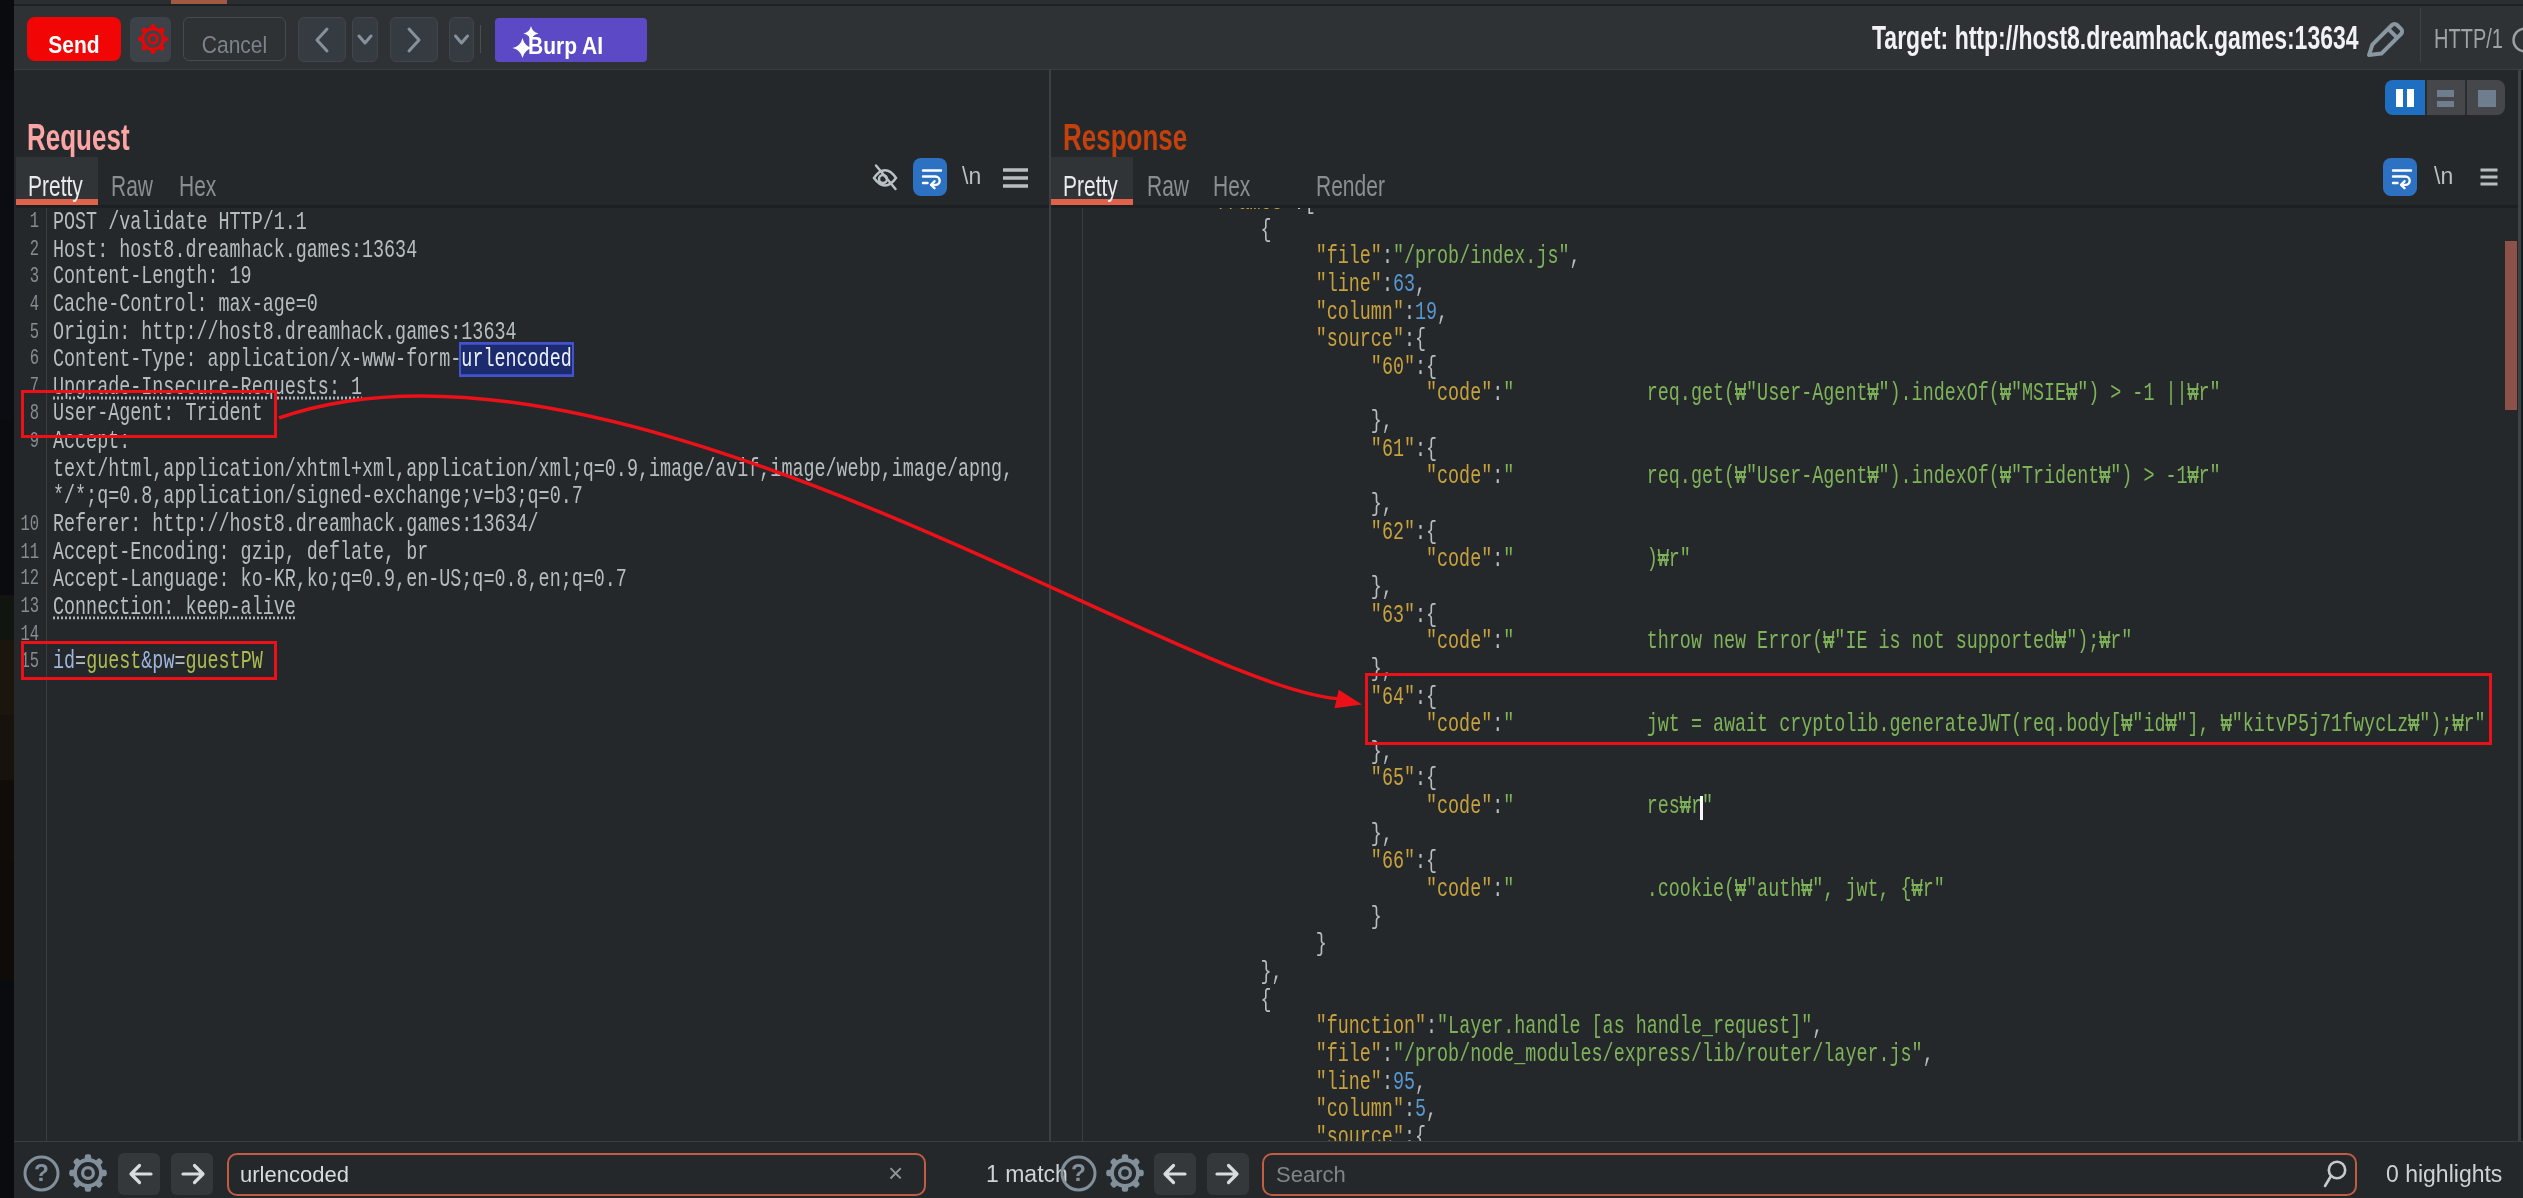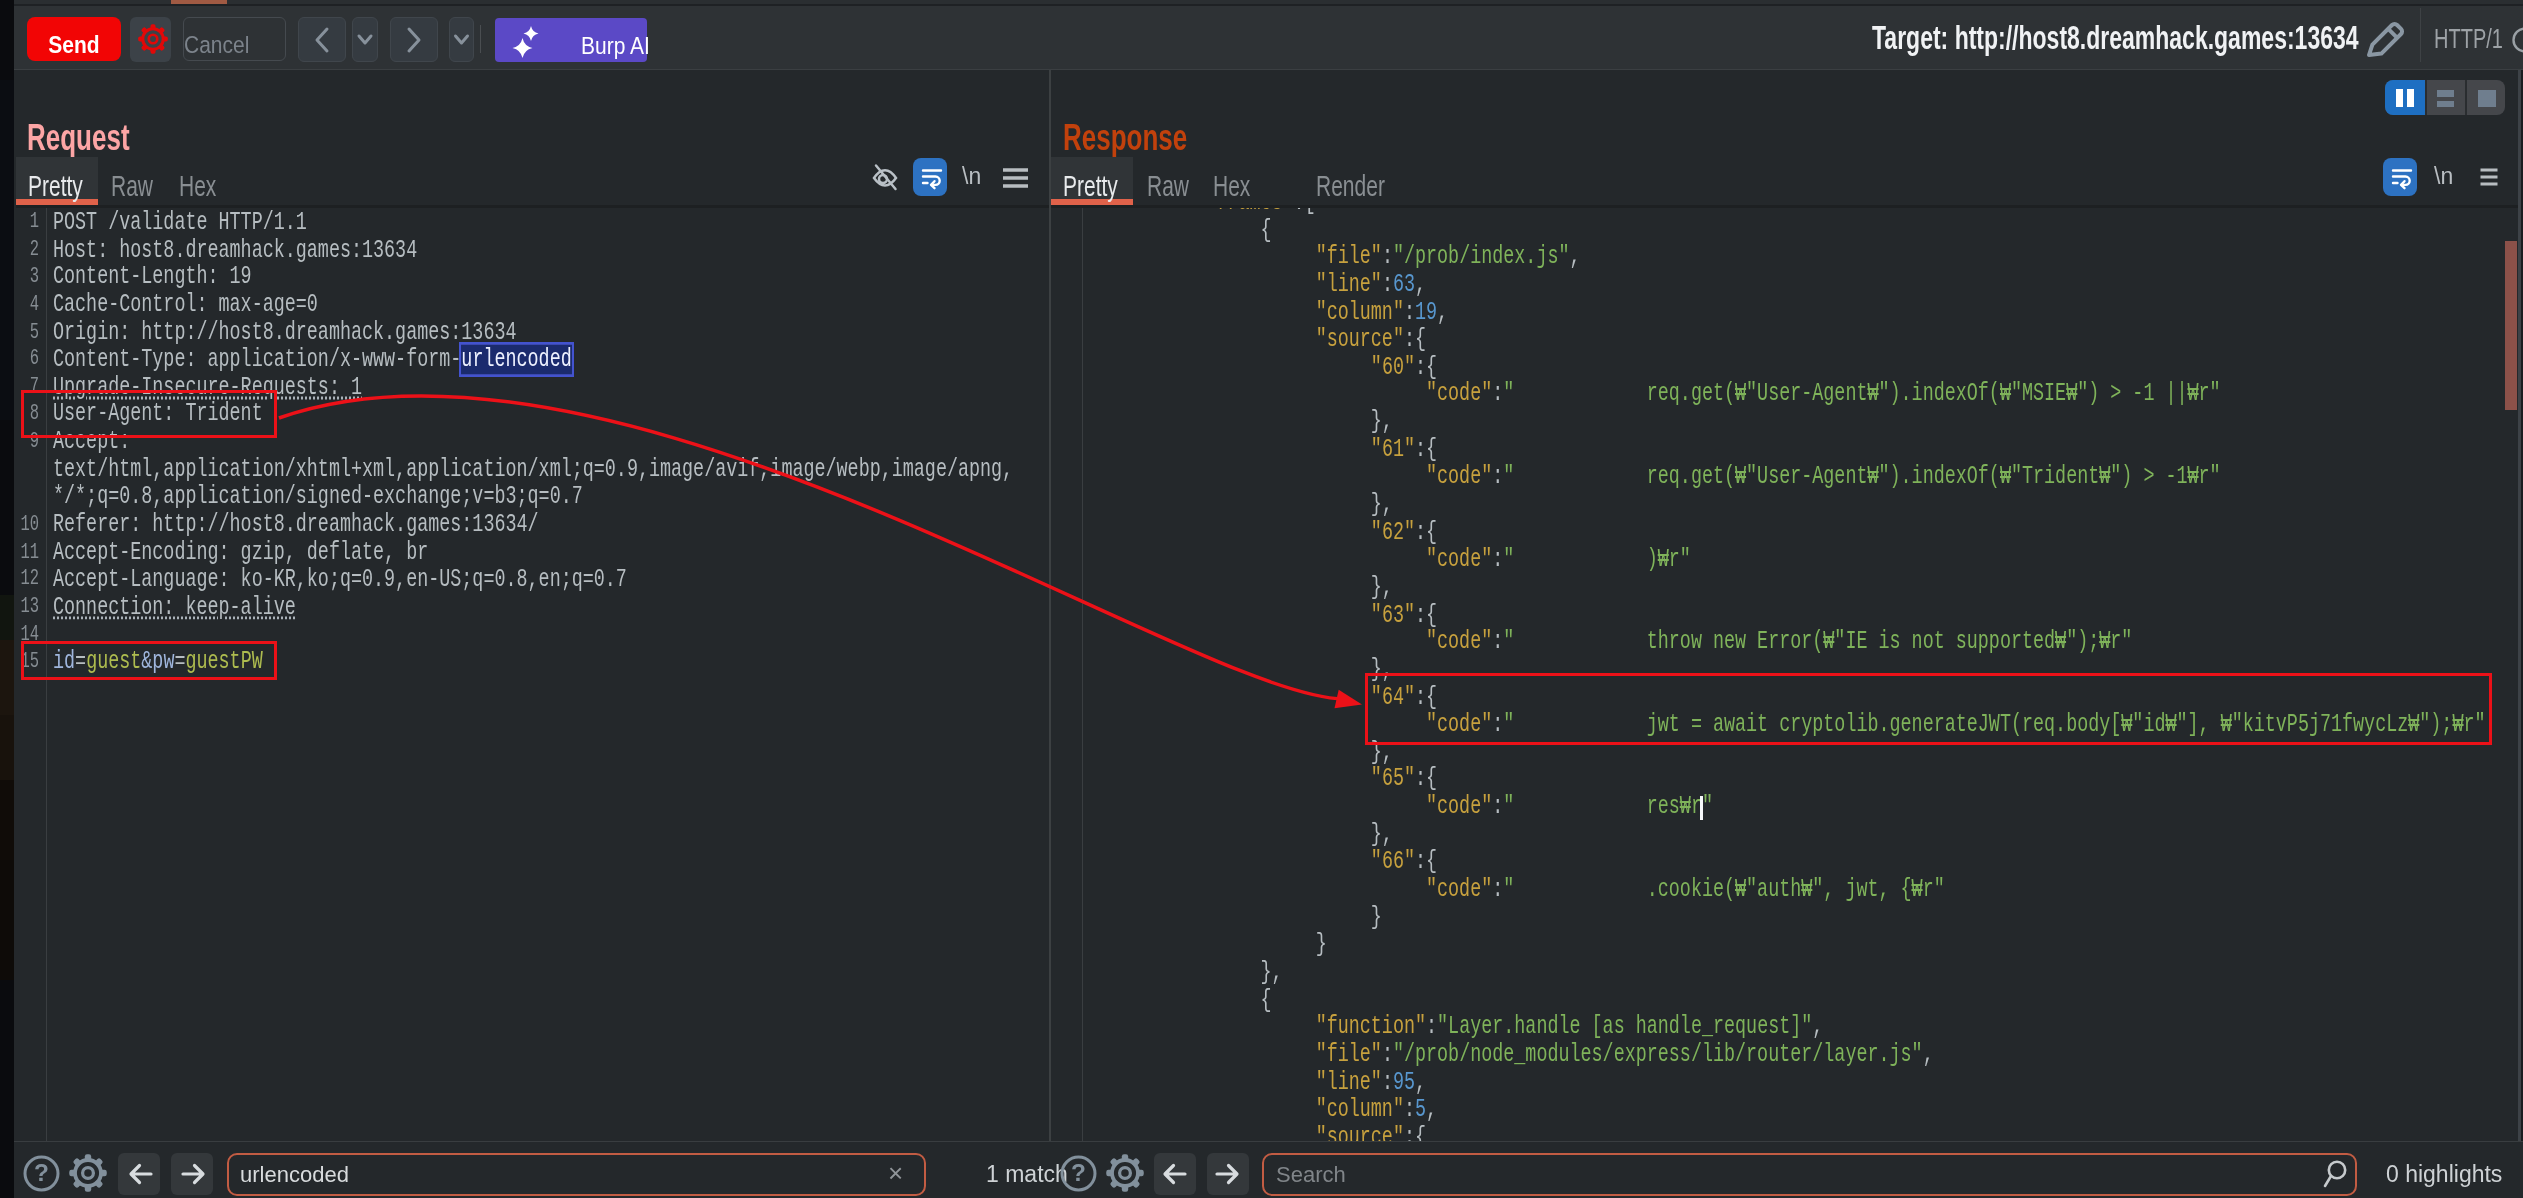--- a/index.html
+++ b/index.html
@@ -35,21 +35,21 @@
       <rect x="-2.6" y="-15.3" width="5.2" height="5.5" rx="1.8" fill="#e20808" transform="rotate(90)"></rect>
       <rect x="-2.6" y="-15.3" width="5.2" height="5.5" rx="1.8" fill="#e20808" transform="rotate(135)"></rect>
       <rect x="-2.6" y="-15.3" width="5.2" height="5.5" rx="1.8" fill="#e20808" transform="rotate(180)"></rect>
       <rect x="-2.6" y="-15.3" width="5.2" height="5.5" rx="1.8" fill="#e20808" transform="rotate(225)"></rect>
       <rect x="-2.6" y="-15.3" width="5.2" height="5.5" rx="1.8" fill="#e20808" transform="rotate(270)"></rect>
       <rect x="-2.6" y="-15.3" width="5.2" height="5.5" rx="1.8" fill="#e20808" transform="rotate(315)"></rect>
       <circle r="10.6" stroke="#e20808" stroke-width="3.2"></circle>
       <circle r="4.4" stroke="#e20808" stroke-width="2.72"></circle>
     </g>
   </svg>
-<div class="btn" style="left:183px;top:17px;width:103px;height:44px;border:1.5px solid #454a4f;color:#7c838b;font-size:21px;line-height:53px"><span class="sy2">Cancel</span></div>
+<div class="btn" style="left:183px;top:17px;width:103px;height:44px;border:1.5px solid #454a4f;color:#7c838b;font-size:21px;text-align:center;line-height:53px"><span class="sy2">Cancel</span></div>
 <div class="btn" style="left:298px;top:17px;width:48px;height:45px;background:#353b41;border:1px solid #40464c"></div>
 <svg class="abs" style="left:0;top:0" width="600" height="80">
     <path d="M327.0 29 L317.0 40 L327.0 51" stroke="#87919b" stroke-width="3" fill="none" stroke-linecap="round" stroke-linejoin="round"></path>
   </svg>
 <div class="btn" style="left:352px;top:17px;width:26px;height:45px;background:#353b41;border:1px solid #40464c"></div>
 <svg class="abs" style="left:0;top:0" width="600" height="80">
     <path d="M359.0 36 L365.0 43 L371.0 36" stroke="#87919b" stroke-width="3" fill="none" stroke-linecap="round" stroke-linejoin="round"></path>
   </svg>
 <div class="btn" style="left:390px;top:17px;width:48px;height:45px;background:#353b41;border:1px solid #40464c"></div>
 <svg class="abs" style="left:0;top:0" width="600" height="80">
@@ -58,21 +58,21 @@
 <div class="btn" style="left:449px;top:17px;width:25px;height:45px;background:#353b41;border:1px solid #40464c"></div>
 <svg class="abs" style="left:0;top:0" width="600" height="80">
     <path d="M455.5 36 L461.5 43 L467.5 36" stroke="#87919b" stroke-width="3" fill="none" stroke-linecap="round" stroke-linejoin="round"></path>
   </svg>
 <div class="abs" style="left:480px;top:25px;width:1px;height:28px;background:#4a4e51"></div>
 <div class="btn" style="left:495px;top:18px;width:152px;height:44px;background:#5b49c6;border-radius:4px"></div>
 <svg style="position:absolute;left:508px;top:21px" width="40" height="40" viewBox="0 0 40 40" fill="none">
     <path d="M14.5 17 Q16.3 25.2 24.5 27 Q16.3 28.8 14.5 37 Q12.7 28.8 4.5 27 Q12.7 25.2 14.5 17 Z" fill="#fff"></path>
     <path d="M23 5.0 Q24.35 11.15 30.5 12.5 Q24.35 13.85 23 20.0 Q21.65 13.85 15.5 12.5 Q21.65 11.15 23 5.0 Z" fill="#fff"></path>
   </svg>
-<div class="abs" style="left:581px;top:17px;height:57px;line-height:57px;color:#fff;font-weight:normal;font-size:21px"><span class="sy2">Burp AI</span></div>
+<div class="abs" style="left:528px;top:17px;height:57px;line-height:57px;color:#fff;font-weight:bold;font-size:21px"><span class="sy2">Burp AI</span></div>
 <div class="abs" style="left:1872px;top:17px;height:44px;line-height:44px;color:#f0f2f4;font-weight:bold;font-size:23px"><span class="sy">Target: http://host8.dreamhack.games:13634</span></div>
 <svg style="position:absolute;left:2364px;top:17px" width="44" height="44" viewBox="0 0 44 44" fill="none">
     <path d="M5 38 L8.4 27.6 L28 8 a3.6 3.6 0 0 1 5.1 0 L37 11.9 a3.6 3.6 0 0 1 0 5.1 L17.4 36.6 L5 38 Z" stroke="#8a97a3" stroke-width="4" fill="none" stroke-linejoin="round"></path>
     <path d="M24.2 11.8 L33.2 20.8" stroke="#8a97a3" stroke-width="4"></path>
   </svg>
 <div class="abs" style="left:2420px;top:8px;width:1px;height:54px;background:#3e4245"></div>
 <div class="abs" style="left:2434px;top:17px;height:44px;line-height:44px;color:#9da2a6;font-size:20px"><span class="sy">HTTP/1</span></div>
 <svg class="abs" style="left:2512px;top:27px" width="11" height="28">
     <circle cx="13" cy="13" r="11.5" stroke="#9aa0a5" stroke-width="2.4" fill="none"></circle>
   </svg>

